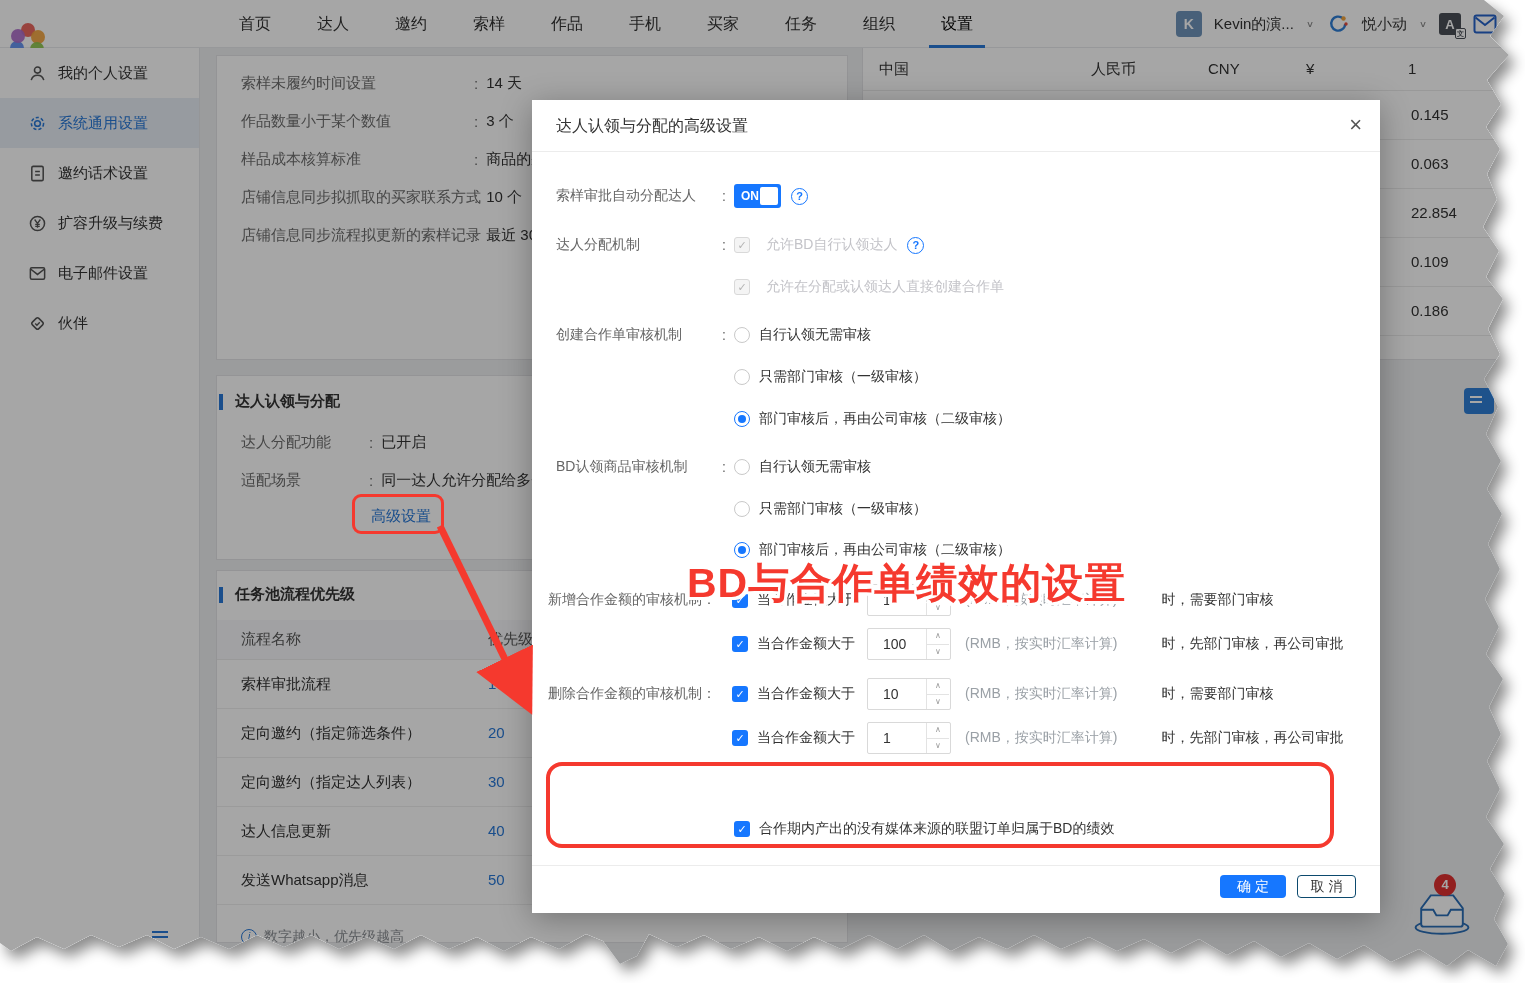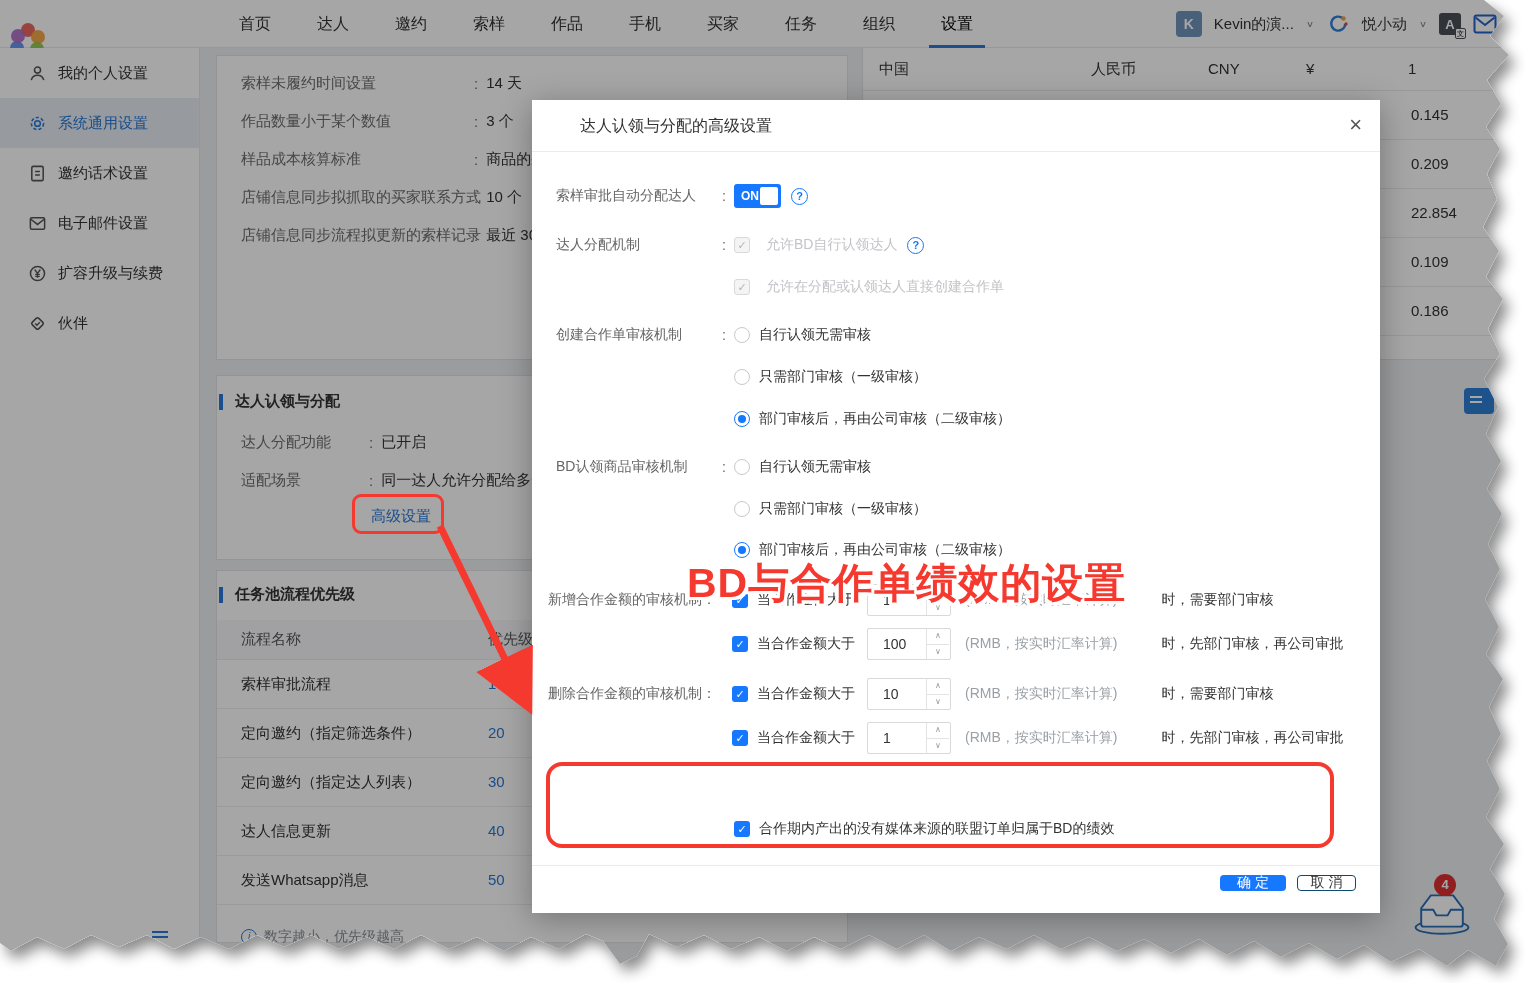--- a/index.html
+++ b/index.html
@@ -79,21 +79,21 @@
   .inbox-float svg{position:absolute;left:4px;top:10px;width:64px;height:58px;color:#2a6db5;}
   .badge{position:absolute;left:28px;top:0;width:22px;height:22px;border-radius:50%;background:#e03131;color:#fff;font-size:13px;font-weight:bold;text-align:center;line-height:22px;}
   .side-widget{position:absolute;left:1464px;top:388px;width:30px;height:26px;background:#2f7fd6;border-radius:4px;z-index:10;}
   .side-widget::after{content:"";position:absolute;left:6px;top:8px;width:12px;height:2px;background:#fff;box-shadow:0 5px 0 #fff;}
   .collapse-ic{position:absolute;left:152px;top:931px;width:16px;height:10px;z-index:10;}
   .collapse-ic::after{content:"";position:absolute;left:0;top:0;width:16px;height:2px;background:#2878d7;box-shadow:0 5px 0 #2878d7;}
 
   
   .modal{position:absolute;left:532px;top:100px;width:848px;height:813px;background:#fff;z-index:100;box-shadow:0 6px 30px rgba(0,0,0,.3);font-size:14px;}
   .mhead{position:absolute;left:0;top:0;right:0;height:52px;border-bottom:1px solid #ececec;}
-  .mtitle{position:absolute;left:24px;top:16px;font-size:16px;color:#333;margin-left:24px;}
+  .mtitle{position:absolute;left:24px;top:16px;font-size:16px;color:#333;}
   .mclose{position:absolute;right:18px;top:12px;font-size:22px;color:#555;cursor:pointer;line-height:26px;}
   .mrow{position:absolute;left:24px;height:32px;display:flex;align-items:center;white-space:nowrap;}
   .mlabel{width:158px;color:#666;}
   .mcolon{width:20px;text-align:center;color:#666;}
   .mcolon::before{content:":";}
   .amt-label{width:184px;color:#666;}
   .cb{width:16px;height:16px;border-radius:3px;background:#1677ff;position:relative;flex:none;}
   .cb::after{content:"\2713";position:absolute;inset:0;color:#fff;font-size:11px;line-height:16px;text-align:center;font-weight:bold;}
   .cb.dis{background:#f4f4f4;border:1px solid #d9d9d9;}
   .cb.dis::after{color:#b3b3b3;line-height:14px;}
@@ -110,21 +110,21 @@
   .spin{display:flex;width:84px;height:32px;border:1px solid #d9d9d9;border-radius:2px;background:#fff;flex:none;}
   .spin input{width:58px;border:none;outline:none;padding-left:15px;font-size:14px;color:#333;background:transparent;font-family:inherit;}
   .spin .arrows{width:23px;border-left:1px solid #e3e3e3;display:flex;flex-direction:column;}
   .spin .arrows span{flex:1;font-size:8px;color:#999;text-align:center;line-height:14px;cursor:pointer;}
   .spin .arrows .up{border-bottom:1px solid #e3e3e3;}
   .spin .arrows .up::before{content:"\2227";}
   .spin .arrows .dn::before{content:"\2228";}
   .unote{margin:0 6px 0 14px;color:#9aa0a6;}
   .sfx{color:#333;margin-left:38px;}
   .mfooter{position:absolute;left:0;right:0;top:765px;bottom:0;border-top:1px solid #ececec;}
-  .btn{position:absolute;top:9px;height:16px;border-radius:4px;font-size:14px;display:flex;align-items:center;justify-content:center;cursor:pointer;white-space:nowrap;}
+  .btn{position:absolute;top:9px;height:23px;border-radius:4px;font-size:14px;display:flex;align-items:center;justify-content:center;cursor:pointer;white-space:nowrap;}
   .btn-ok{right:94px;width:66px;background:#1677ff;color:#fff;}
   .btn-cancel{right:24px;width:59px;background:#fff;border:1px solid #0c4a6e;color:#333;}
 
   
   .anno{z-index:200;position:absolute;}
   .anno-box-adv{left:352px;top:494px;width:92px;height:40px;border:3px solid #f5392e;border-radius:9px;}
   .anno-arrow{left:418px;top:516px;width:140px;height:215px;}
   .anno-headline{left:687px;top:556px;font-size:41px;font-weight:bold;color:#f5392e;letter-spacing:1px;white-space:nowrap;
     text-shadow:-3px -3px 0 #fff,3px -3px 0 #fff,-3px 3px 0 #fff,3px 3px 0 #fff,0 -3px 0 #fff,0 3px 0 #fff,-3px 0 0 #fff,3px 0 0 #fff;}
   .anno-box-perf{left:546px;top:762px;width:788px;height:86px;border:4px solid #f5392e;border-radius:16px;}
@@ -204,31 +204,31 @@
     </div>
     <div class="side-item">
       <svg viewBox="0 0 20 20">
                 <rect x="4" y="2.5" width="12" height="15" rx="1.5" fill="none" stroke="currentColor" stroke-width="1.6"></rect>
                 <path d="M7.5 8h5M7.5 11.5h5" stroke="currentColor" stroke-width="1.6"></path>
               </svg>
       <span>邀约话术设置</span>
     </div>
     <div class="side-item">
       <svg viewBox="0 0 20 20">
+                <circle cx="10" cy="10" r="7.4" fill="none" stroke="currentColor" stroke-width="1.6"></circle>
+                <path d="M7 5.8l3 4 3-4M10 9.8V14.6M7.6 11h4.8M7.6 13h4.8" fill="none" stroke="currentColor" stroke-width="1.4"></path>
+              </svg>
+      <span>扩容升级与续费</span>
+    </div>
+    <div class="side-item">
+      <svg viewBox="0 0 20 20">
                 <rect x="2.5" y="4" width="15" height="12" rx="1.5" fill="none" stroke="currentColor" stroke-width="1.6"></rect>
                 <path d="M3 5.5 10 11l7-5.5" fill="none" stroke="currentColor" stroke-width="1.6"></path>
               </svg>
       <span>电子邮件设置</span>
-    </div>
-    <div class="side-item">
-      <svg viewBox="0 0 20 20">
-                <circle cx="10" cy="10" r="7.4" fill="none" stroke="currentColor" stroke-width="1.6"></circle>
-                <path d="M7 5.8l3 4 3-4M10 9.8V14.6M7.6 11h4.8M7.6 13h4.8" fill="none" stroke="currentColor" stroke-width="1.4"></path>
-              </svg>
-      <span>扩容升级与续费</span>
     </div>
     <div class="side-item">
       <svg viewBox="0 0 20 20">
                 <rect x="5.2" y="5.2" width="9.6" height="9.6" rx="2" transform="rotate(45 10 10)" fill="none" stroke="currentColor" stroke-width="1.6"></rect>
                 <path d="M7.6 10l1.8 1.8 3-3" fill="none" stroke="currentColor" stroke-width="1.5"></path>
               </svg>
       <span>伙伴</span>
     </div>
   </div>
 
@@ -312,21 +312,21 @@
       <span style="left:16px">中国</span>
       <span style="left:228px">人民币</span>
       <span style="left:345px">CNY</span>
       <span style="left:443px">¥</span>
       <span style="left:545px">1</span>
     </div>
     <div class="vrow">
               <span>0.145</span>
             </div>
     <div class="vrow">
-              <span>0.209</span>
+              <span>0.063</span>
             </div>
     <div class="vrow">
               <span>22.854</span>
             </div>
     <div class="vrow">
               <span>0.109</span>
             </div>
     <div class="vrow">
               <span>0.186</span>
             </div>

